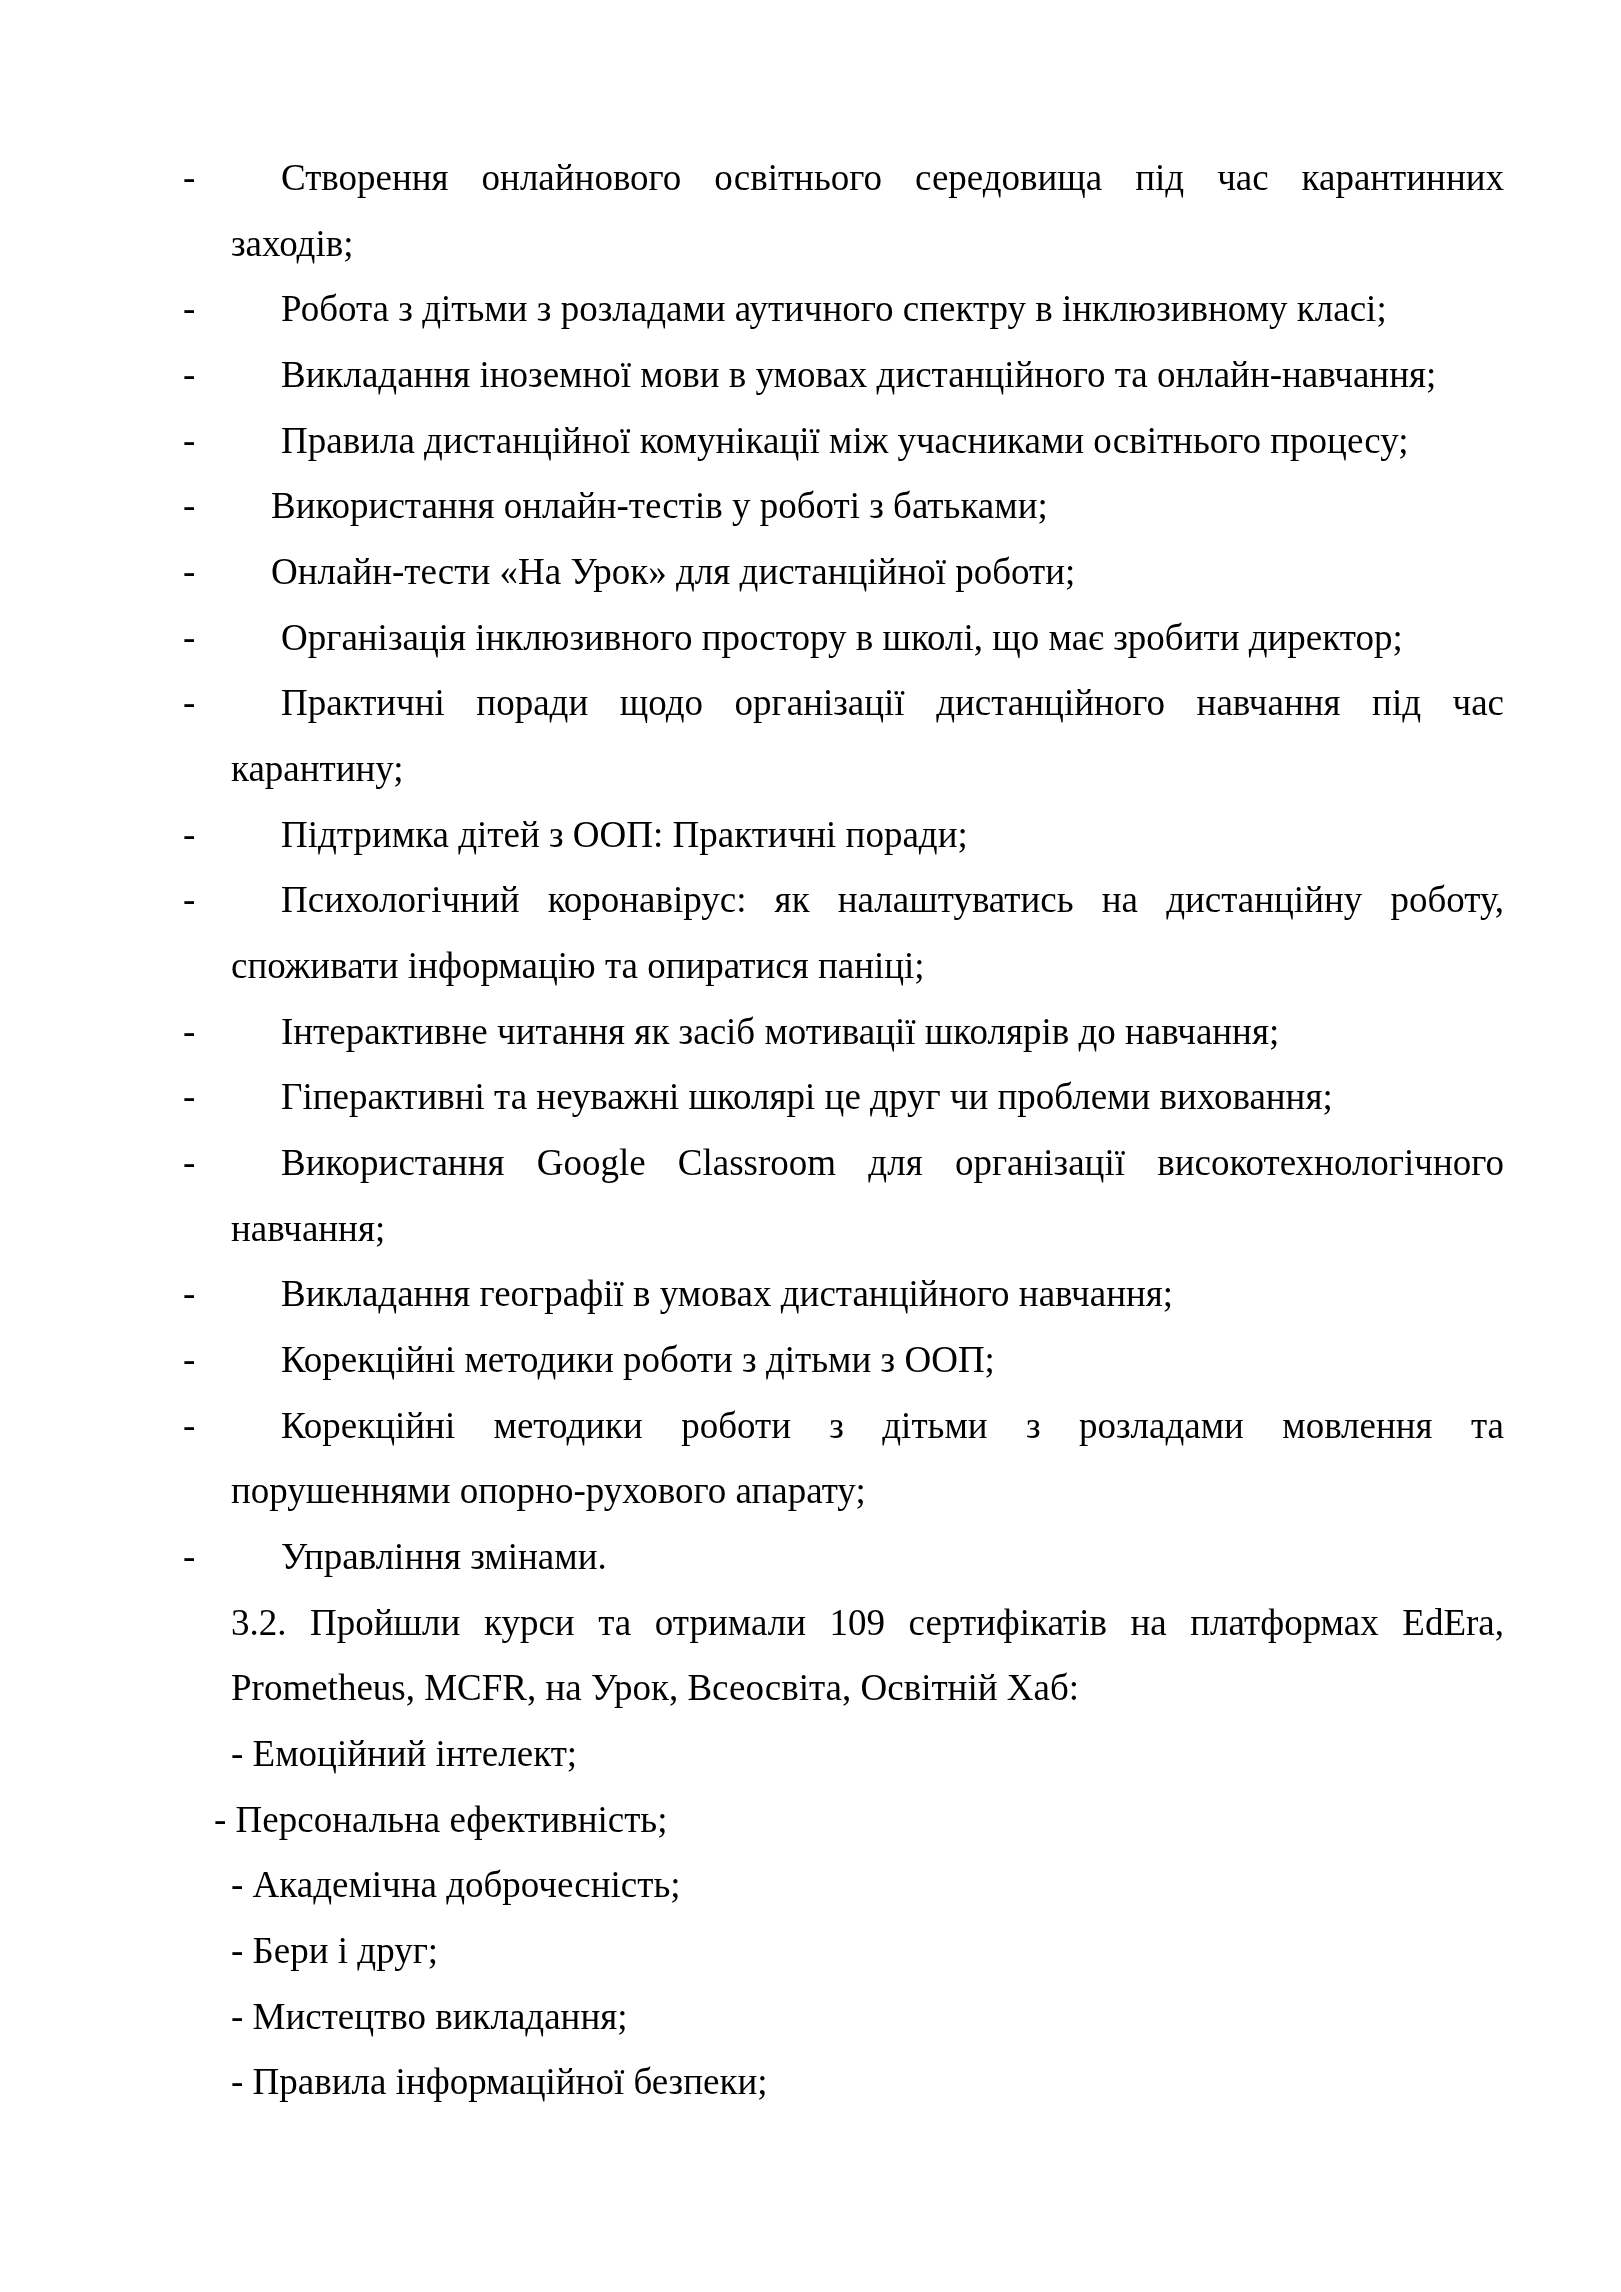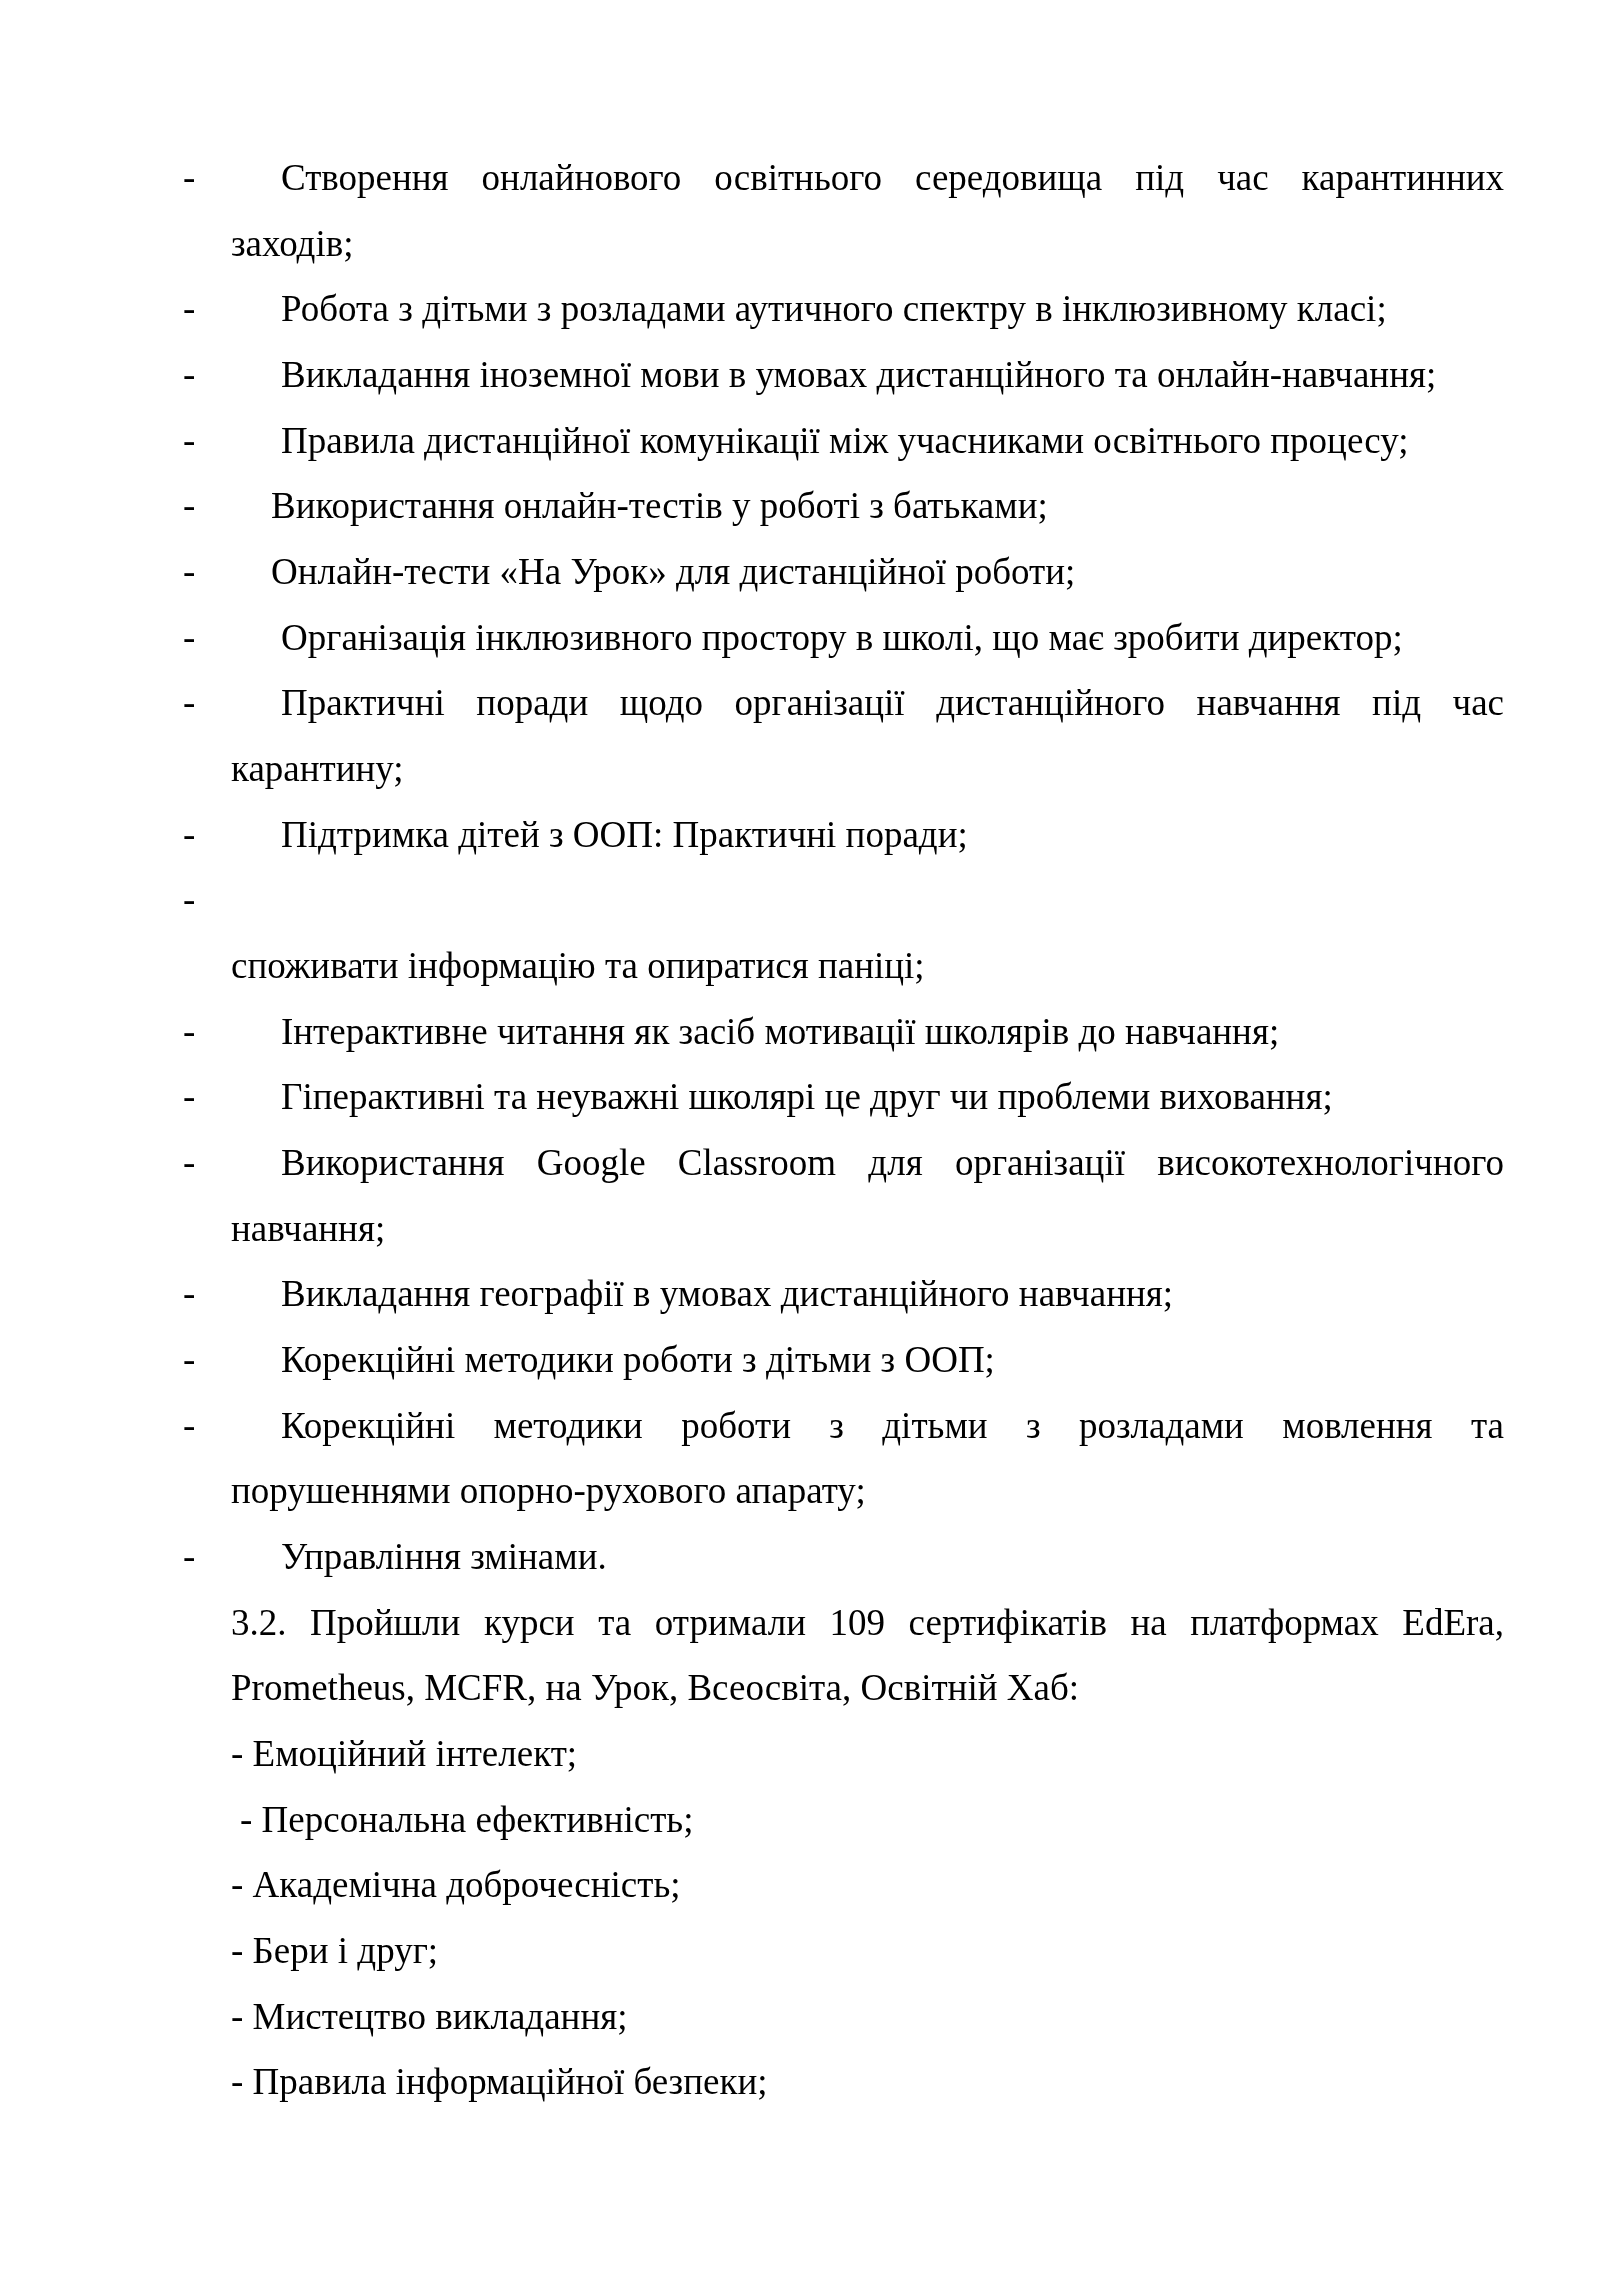--- a/index.html
+++ b/index.html
@@ -68,20 +68,21 @@
     <span class="text" style="left:231px;">карантину;</span>
   </div>
 
   <div class="line" style="top:802px;left:0;">
     <span class="dash">-</span>
     <span class="text" style="left:281px;">Підтримка дітей з ООП: Практичні поради;</span>
   </div>
 
   <div class="line" style="top:867px;left:0;width:1621px;">
     <span class="dash">-</span>
+    <span class="text justify" style="left:281px;width:1223px;">Психологічний коронавірус: як налаштуватись на дистанційну роботу,</span>
   </div>
   <div class="line" style="top:933px;left:0;">
     <span class="text" style="left:231px;">споживати інформацію та опиратися паніці;</span>
   </div>
 
   <div class="line" style="top:999px;left:0;">
     <span class="dash">-</span>
     <span class="text" style="left:281px;">Інтерактивне читання як засіб мотивації школярів до навчання;</span>
   </div>
 
@@ -125,21 +126,21 @@
     <span class="text justify" style="left:231px;width:1273px;">3.2. Пройшли курси та отримали 109 сертифікатів на платформах EdEra,</span>
   </div>
   <div class="line" style="top:1655px;left:0;">
     <span class="text" style="left:231px;">Prometheus, MCFR, на Урок, Всеосвіта, Освітній Хаб:</span>
   </div>
 
   <div class="line" style="top:1721px;left:0;">
     <span class="text" style="left:231px;">- Емоційний інтелект;</span>
   </div>
   <div class="line" style="top:1787px;left:0;">
-    <span class="text" style="left:240px;">- Персональна ефективність;</span>
+    <span class="text" style="left:214px;">- Персональна ефективність;</span>
   </div>
   <div class="line" style="top:1852px;left:0;">
     <span class="text" style="left:231px;">- Академічна доброчесність;</span>
   </div>
   <div class="line" style="top:1918px;left:0;">
     <span class="text" style="left:231px;">- Бери і друг;</span>
   </div>
   <div class="line" style="top:1984px;left:0;">
     <span class="text" style="left:231px;">- Мистецтво викладання;</span>
   </div>

